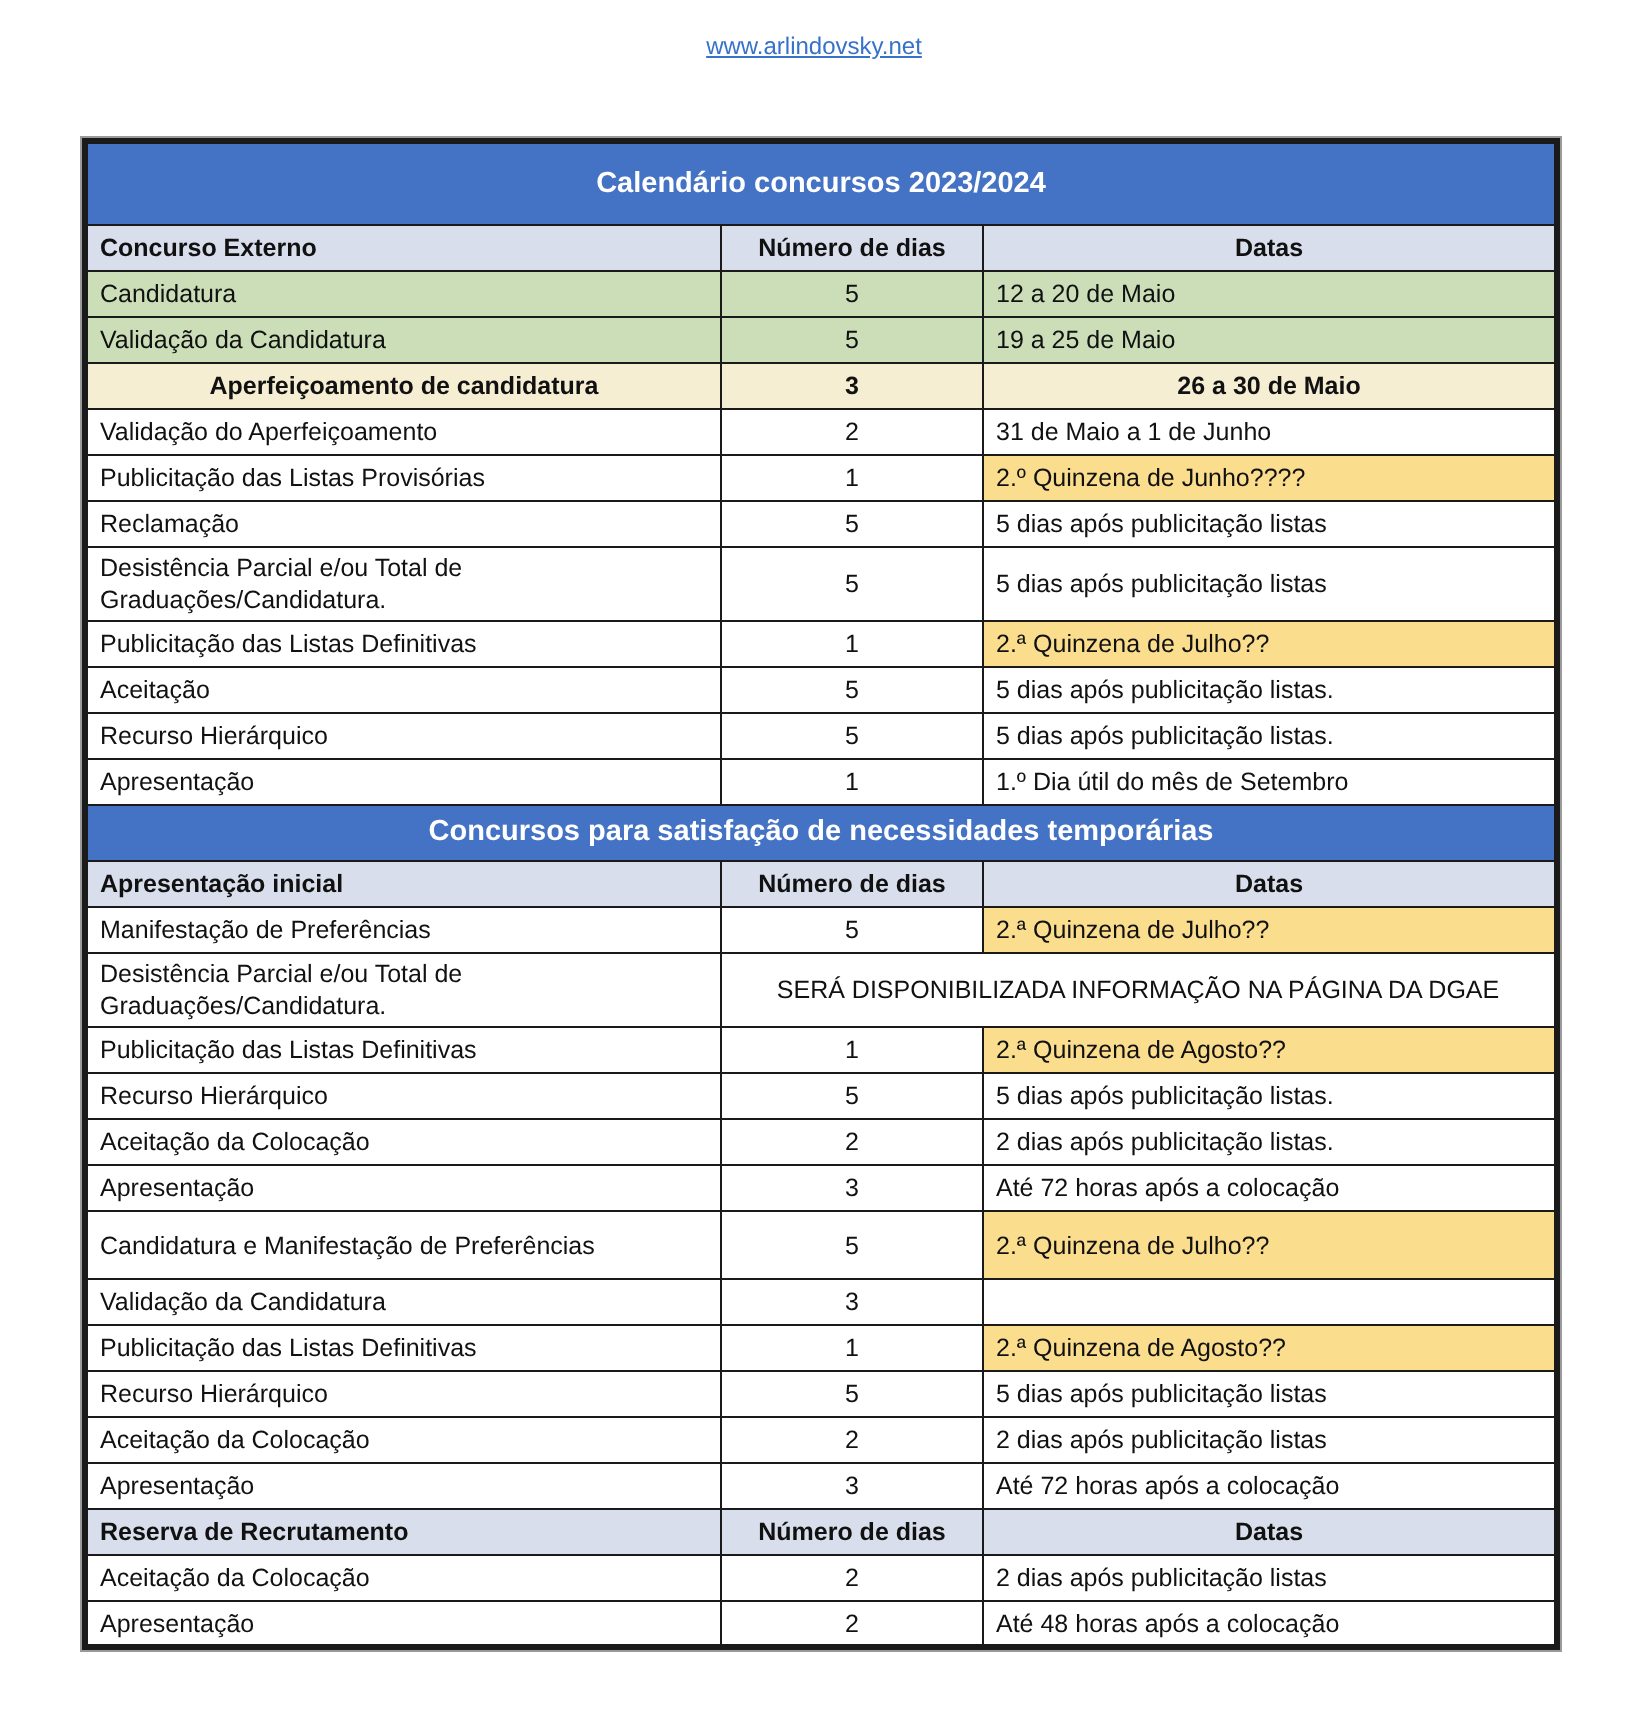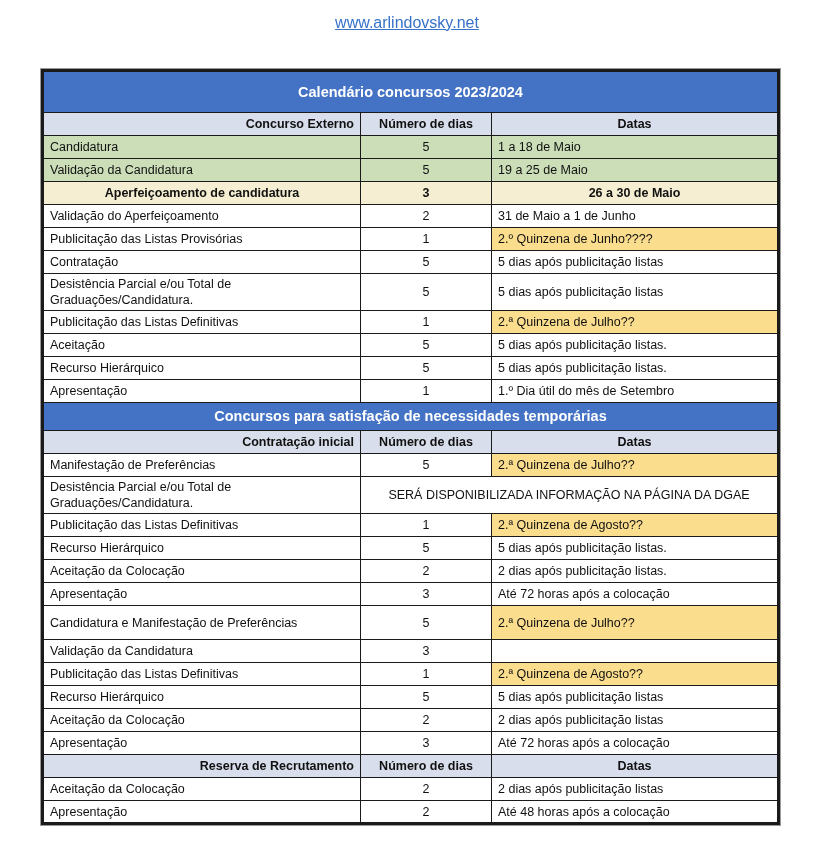--- a/index.html
+++ b/index.html
@@ -14,21 +14,21 @@
   *{box-sizing:border-box;}
   html,body{margin:0;padding:0;}
   body{
     width:814px;height:860px;background:#ffffff;overflow:hidden;
     font-family:"Liberation Sans","DejaVu Sans",sans-serif;
     color:#111;
   }
   .linkbar{width:814px;text-align:center;padding-top:14px;}
   .linkbar a{
     color:var(--link-blue);
-    font-size:16px;
+    font-size:12px;
     text-decoration:underline;
   }
   table.cal{
     border-collapse:collapse;
     table-layout:fixed;
     width:736px;
     margin:37px 0 0 41px;
     border:3px solid var(--grid);
     outline:1px solid #9a9a9a;
   }
@@ -48,21 +48,21 @@
     background:var(--banner-blue);
     color:#ffffff;
     font-weight:bold;
     font-size:14.5px;
     text-align:center;
   }
   td.head{
     background:var(--header-bg);
     font-weight:bold;
   }
-  td.head.label{text-align:right;}
+  td.head.label{text-align:left;}
   td.head.center{text-align:center;}
   td.label{white-space:pre-line;text-align:left;}
   td.days{text-align:center;}
   td.dates{text-align:left;}
   td.merged{text-align:center;letter-spacing:0px;margin-top:12px;}
   td.bold{font-weight:bold;text-align:center;}
   .bg-green{background:var(--green);}
   .bg-cream{background:var(--cream);}
   .bg-yellow{background:var(--yellow);}
 </style>
@@ -84,21 +84,21 @@
         <td class="banner" colspan="3">Calendário concursos 2023/2024</td>
       </tr>
       <tr>
         <td class="head label">Concurso Externo</td>
         <td class="head center">Número de dias</td>
         <td class="head center">Datas</td>
       </tr>
       <tr>
         <td class="label bg-green">Candidatura</td>
         <td class="days bg-green">5</td>
-        <td class="dates bg-green">1 a 18 de Maio</td>
+        <td class="dates bg-green">12 a 20 de Maio</td>
       </tr>
       <tr>
         <td class="label bg-green">Validação da Candidatura</td>
         <td class="days bg-green">5</td>
         <td class="dates bg-green">19 a 25 de Maio</td>
       </tr>
       <tr>
         <td class="label bg-cream bold">Aperfeiçoamento de candidatura</td>
         <td class="days bg-cream bold">3</td>
         <td class="dates bg-cream bold">26 a 30 de Maio</td>
@@ -107,21 +107,21 @@
         <td class="label">Validação do Aperfeiçoamento</td>
         <td class="days">2</td>
         <td class="dates">31 de Maio a 1 de Junho</td>
       </tr>
       <tr>
         <td class="label">Publicitação das Listas Provisórias</td>
         <td class="days">1</td>
         <td class="dates bg-yellow">2.º Quinzena de Junho????</td>
       </tr>
       <tr>
-        <td class="label">Contratação</td>
+        <td class="label">Reclamação</td>
         <td class="days">5</td>
         <td class="dates">5 dias após publicitação listas</td>
       </tr>
       <tr>
         <td class="label">Desistência Parcial e/ou Total de
 Graduações/Candidatura.</td>
         <td class="days">5</td>
         <td class="dates">5 dias após publicitação listas</td>
       </tr>
       <tr>
@@ -141,21 +141,21 @@
       </tr>
       <tr>
         <td class="label">Apresentação</td>
         <td class="days">1</td>
         <td class="dates">1.º Dia útil do mês de Setembro</td>
       </tr>
       <tr class="banner-row big">
         <td class="banner" colspan="3">Concursos para satisfação de necessidades temporárias</td>
       </tr>
       <tr>
-        <td class="head label">Contratação inicial</td>
+        <td class="head label">Apresentação inicial</td>
         <td class="head center">Número de dias</td>
         <td class="head center">Datas</td>
       </tr>
       <tr>
         <td class="label">Manifestação de Preferências</td>
         <td class="days">5</td>
         <td class="dates bg-yellow">2.ª Quinzena de Julho??</td>
       </tr>
       <tr>
         <td class="label">Desistência Parcial e/ou Total de

